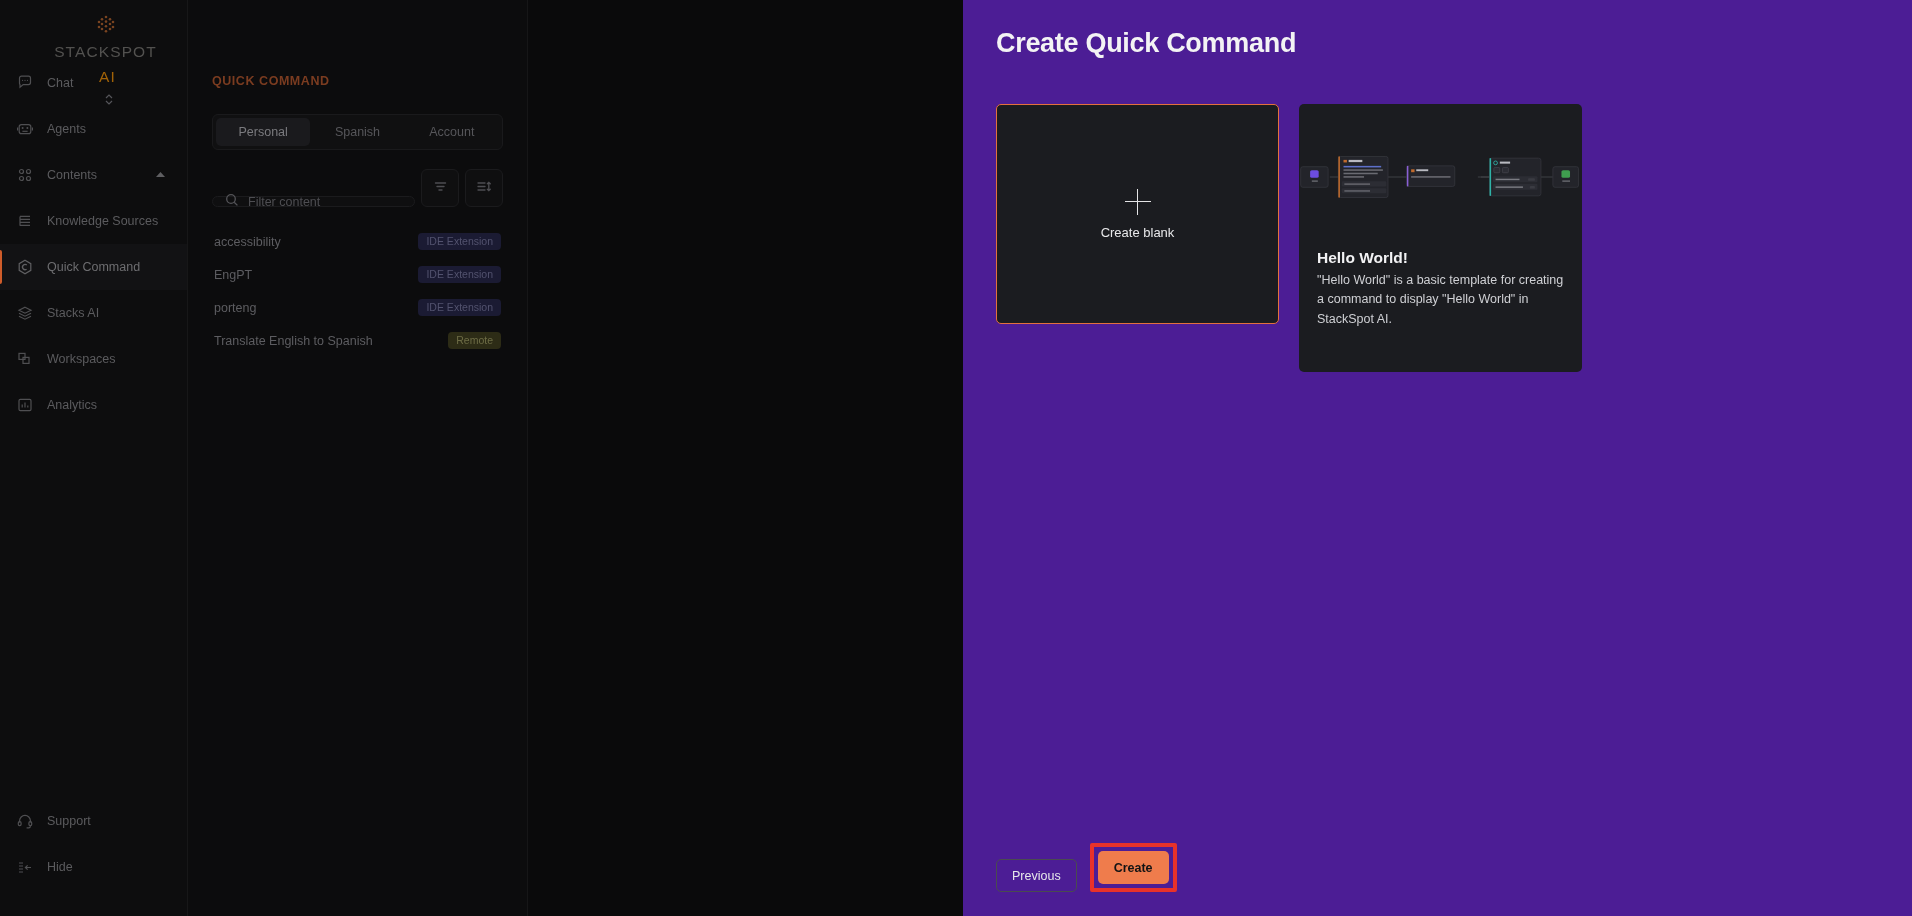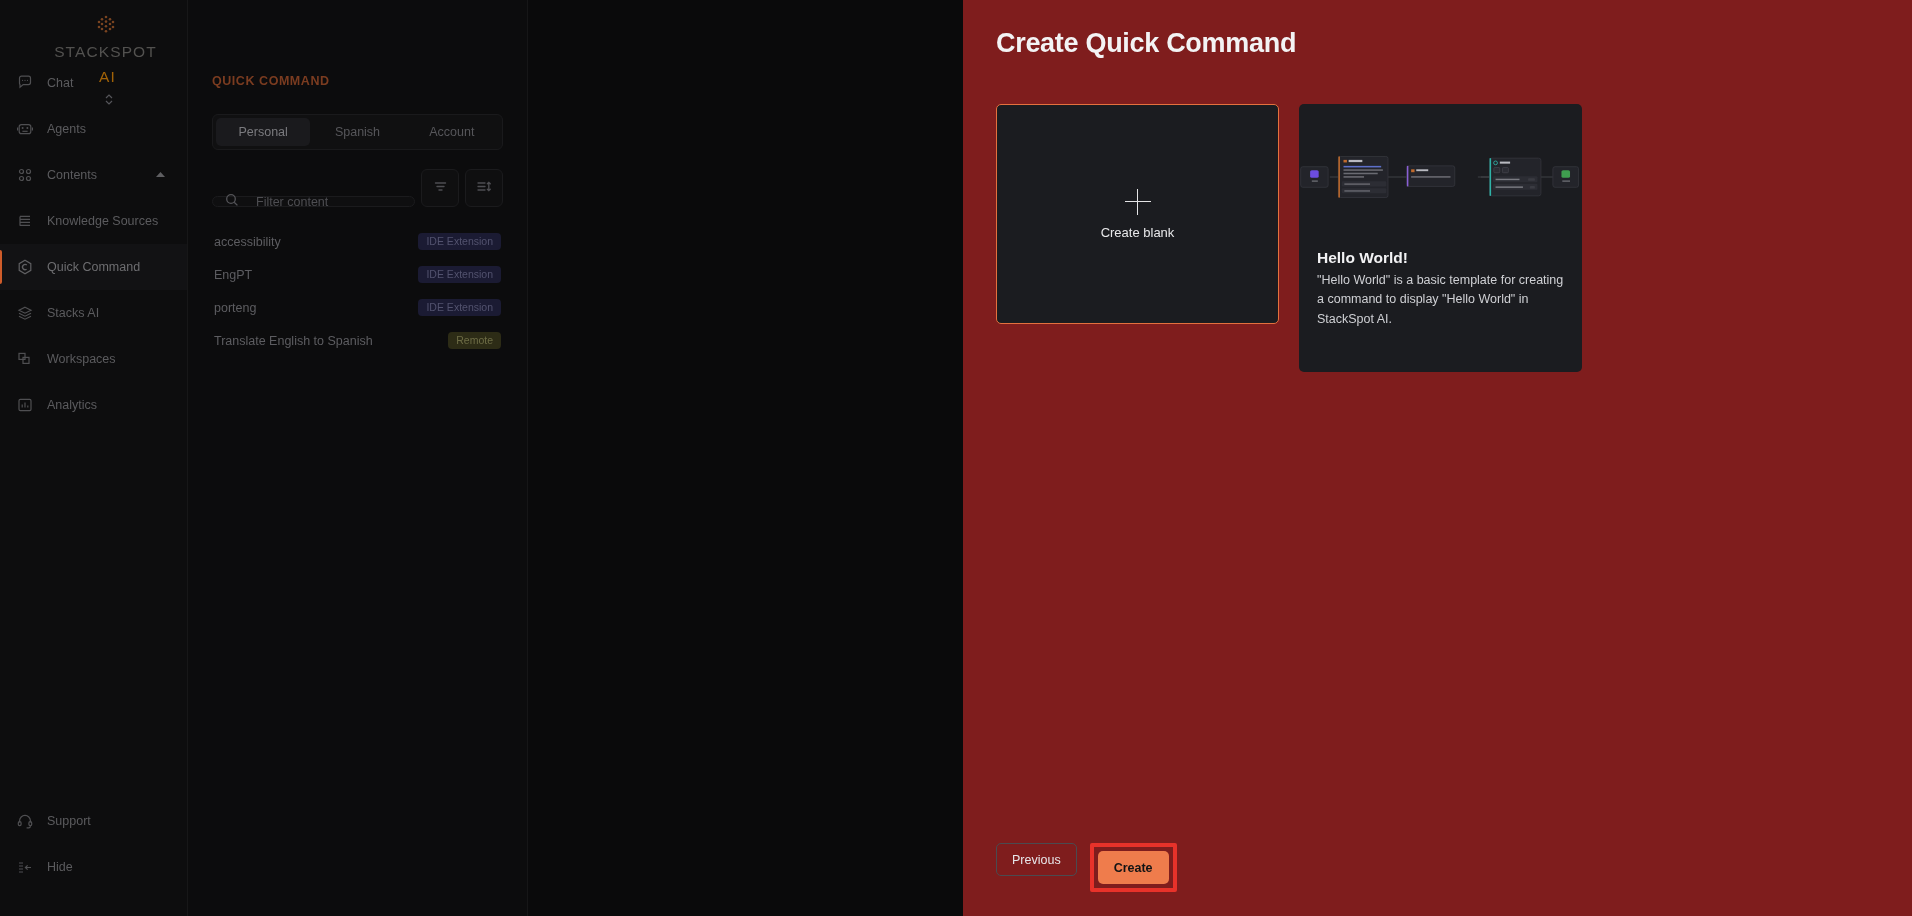--- a/index.html
+++ b/index.html
@@ -63,21 +63,21 @@
     padding: 3px; height: 36px;
   }
   .tab {
     flex: 1; display: flex; align-items: center; justify-content: center;
     font-size: 12.5px; color: #56565a; border-radius: 5px; cursor: pointer;
   }
   .tab.active { background: #1a1a1d; color: #7a7a7e; }
 
   .searchrow { margin-top: 19px; display: flex; gap: 6px; height: 38px; }
   .searchbox {
-    flex: 1; display: flex; align-items: center; gap: 17px;
+    flex: 1; display: flex; align-items: center; gap: 9px;
     background: #0f0f10; border: 1px solid #1b1b1d; border-radius: 6px;
     padding: 0 12px;
     margin-top: 27px;
   }
   .searchbox input {
     background: transparent; border: 0; outline: none;
     color: #5a5a5e; font-size: 12.5px; width: 100%;
     font-family: "Liberation Sans", sans-serif;
   }
   .searchbox input::placeholder { color: #4e4e52; }
@@ -96,21 +96,21 @@
   .badge {
     font-size: 10.5px; padding: 3px 8px 4px; border-radius: 4px; line-height: 1;
   }
   .badge.ide { background: #1b1b33; color: #52526e; }
   .badge.remote { background: #2d2c16; color: #6d6c45; }
 
   
   .modal {
     position: absolute; right: 0; top: 0;
     width: 949px; height: 916px;
-    background: #7f1d1d;
+    background: #4c1d95;
   }
   .modal-title {
     color: #f3f3f4; font-size: 27px; font-weight: 700;
     letter-spacing: -.3px;
     padding: 28px 0 0 33px;
   }
   .cards { display: flex; gap: 20px; padding: 45px 0 0 33px; }
 
   .card-blank {
     width: 283px; height: 220px;
@@ -133,21 +133,21 @@
     background: #1b1c20; border-radius: 5px;
     padding: 0; cursor: pointer; overflow: hidden;
     display: flex; flex-direction: column;
   }
   .tpl-thumb { height: 145px; display: flex; align-items: center; justify-content: center; }
   .tpl-body { padding: 0 18px; }
   .tpl-title { font-size: 15.5px; color: #f2f2f4; font-weight: 700; margin-bottom: 4px; }
   .tpl-desc { font-size: 12.5px; color: #cfd0d4; line-height: 1.55; }
 
   
-  .footer { position: absolute; left: 33px; bottom: 24px; display: flex; align-items: flex-start; gap: 13px; }
+  .footer { position: absolute; left: 33px; bottom: 24px; display: flex; align-items: flex-end; gap: 13px; }
   .btn-prev {
     height: 33px; padding: 0 15px; border-radius: 5px;
     background: transparent; border: 1px solid #4a4b50; color: #e7e7ea;
     font-size: 12.5px; cursor: pointer; display: flex; align-items: center;
     font-family: "Liberation Sans", sans-serif;
   }
   .btn-create-wrap { position: relative; padding: 8px; }
   .btn-create-wrap::before {
     content: ""; position: absolute; inset: 0;
     border: 4px solid #e8322a; border-radius: 2px; pointer-events: none;

